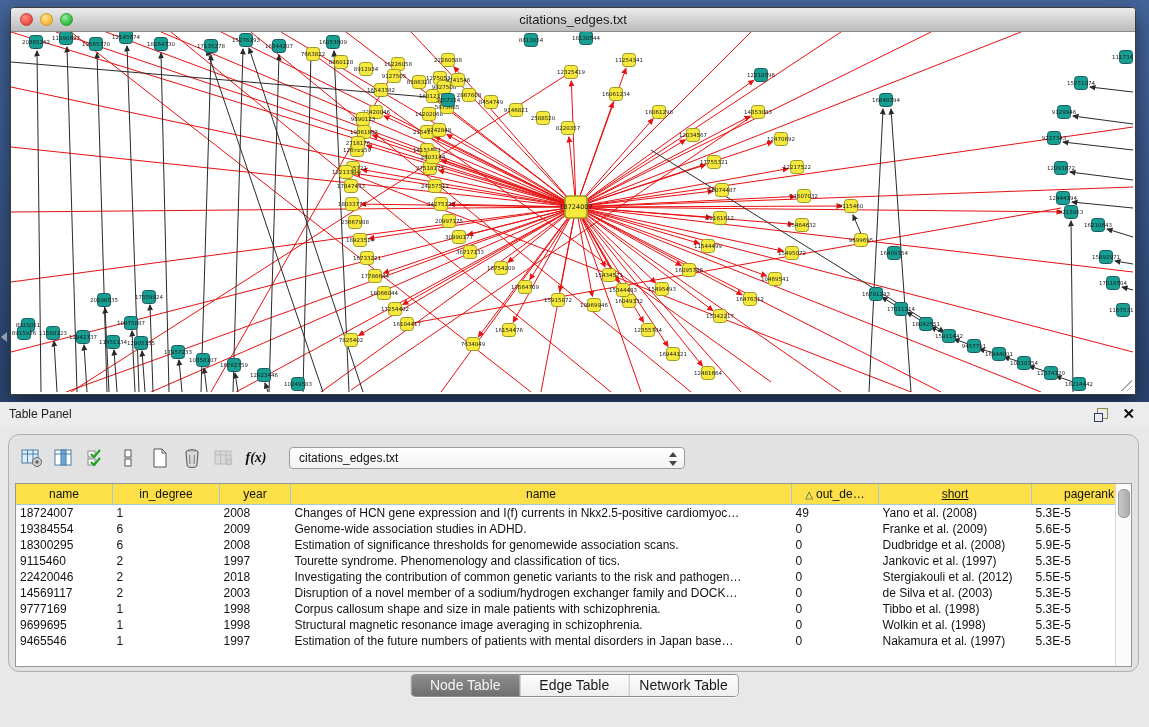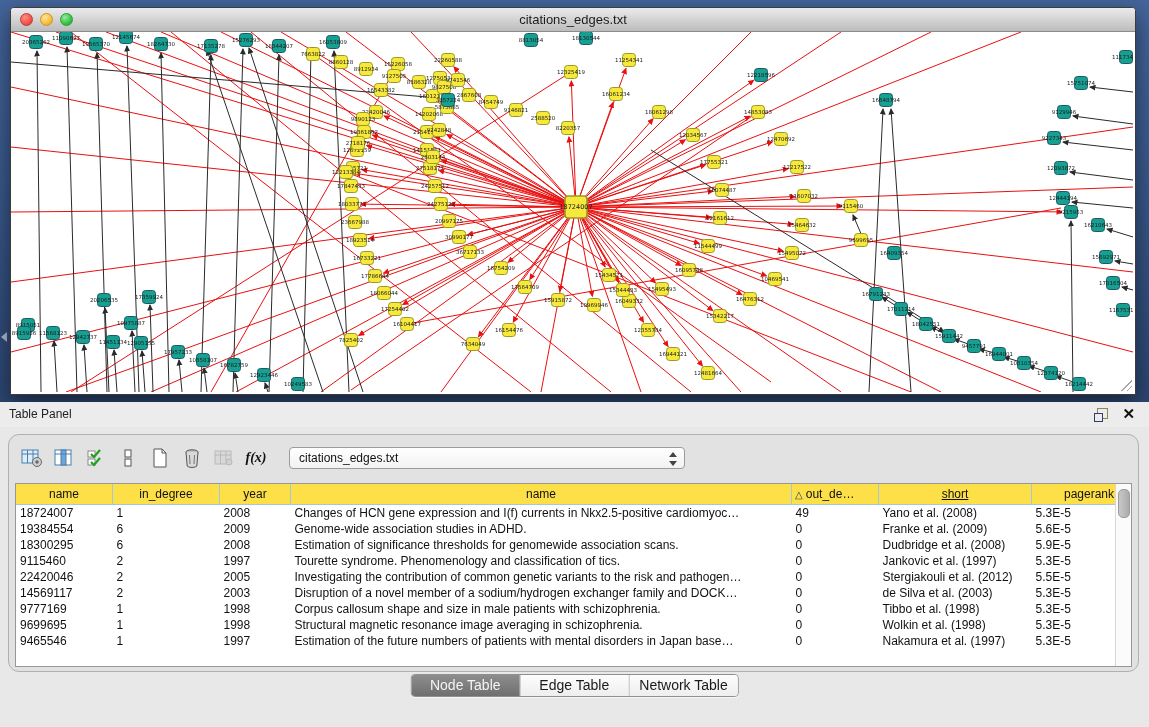--- a/index.html
+++ b/index.html
@@ -587,21 +587,21 @@
     </div>
 
     <div class="table-wrap">
       <table class="dt">
         <thead>
             <tr id="dt-head">
               <th style="width: 90px;">name</th>
               <th style="width: 100px; text-align: center;">in_degree</th>
               <th style="width: 64px;">year</th>
               <th style="width: 494px;">name</th>
-              <th style="width: 80px; text-align: left;"><span class="sort-tri">△</span>out_de…</th>
+              <th style="width: 80px; text-align: center;"><span class="sort-tri">△</span>out_de…</th>
               <th style="width: 146px; text-decoration: underline;">short</th>
               <th style="width: 108px;">pagerank</th>
             </tr>
           </thead>
         <tbody id="dt-body">
             <tr>
               <td>18724007</td>
               <td>1</td>
               <td>2008</td>
               <td>Changes of HCN gene expression and I(f) currents in Nkx2.5-positive cardiomyoc…</td>
@@ -632,21 +632,21 @@
               <td>2</td>
               <td>1997</td>
               <td>Tourette syndrome. Phenomenology and classification of tics.</td>
               <td>0</td>
               <td>Jankovic et al. (1997)</td>
               <td>5.3E-5</td>
             </tr>
             <tr>
               <td>22420046</td>
               <td>2</td>
-              <td>2005</td>
+              <td>2018</td>
               <td>Investigating the contribution of common genetic variants to the risk and pathogen…</td>
               <td>0</td>
               <td>Stergiakouli et al. (2012)</td>
               <td>5.5E-5</td>
             </tr>
             <tr>
               <td>14569117</td>
               <td>2</td>
               <td>2003</td>
               <td>Disruption of a novel member of a sodium/hydrogen exchanger family and DOCK…</td>

